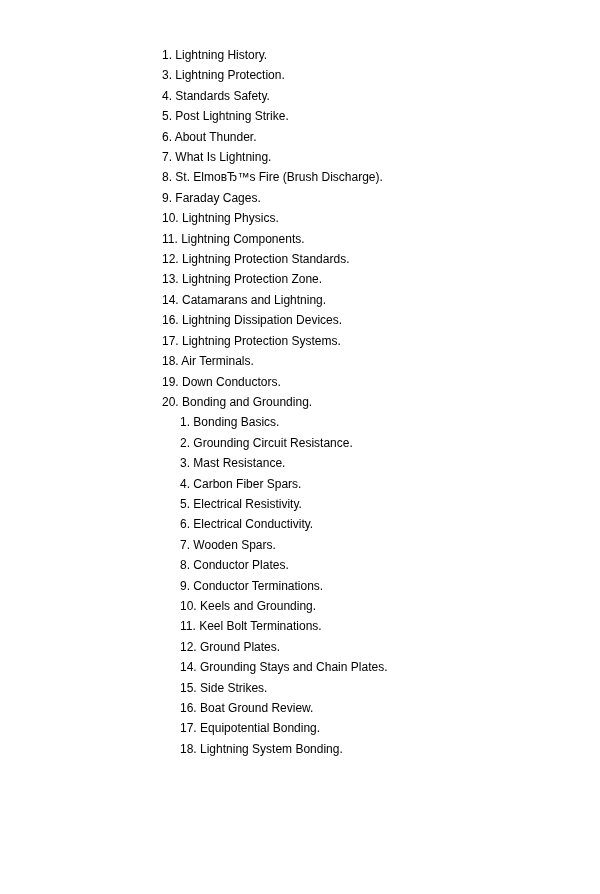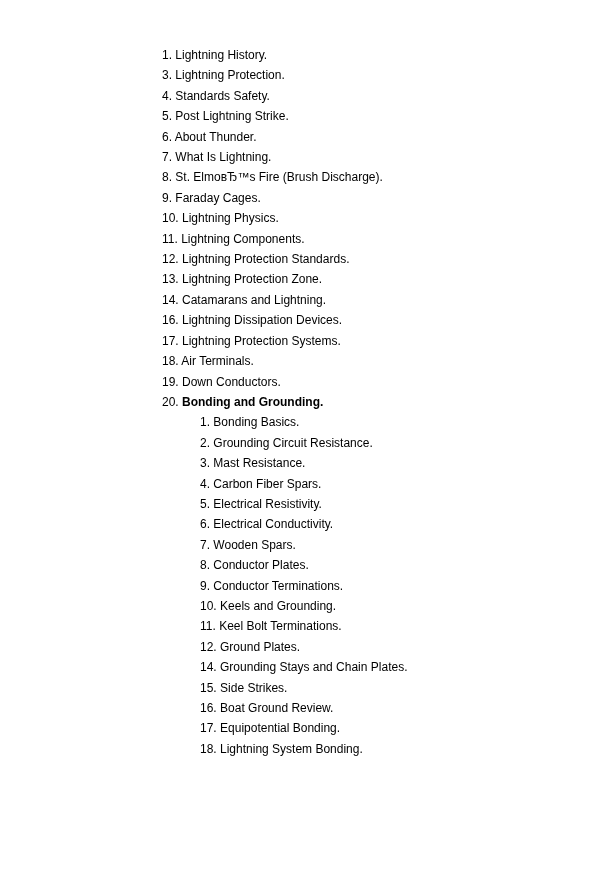--- a/index.html
+++ b/index.html
@@ -22,24 +22,24 @@
     left: 162px;
     top: 45px;
     font-size: 12px;
     color: #000;
   }
   .toc .row {
     line-height: 20.4px;
     white-space: nowrap;
   }
   .toc .row.sub {
-    margin-left: 38px;
+    margin-left: 18px;
   }
   .toc .label.bold {
-    font-weight: bold;
+    font-weight: normal;
     text-align: center;
   }
 
   
   .watermark {
     position: absolute;
     left: 0;
     top: 805px;
     width: 600px;
     height: 89px;

